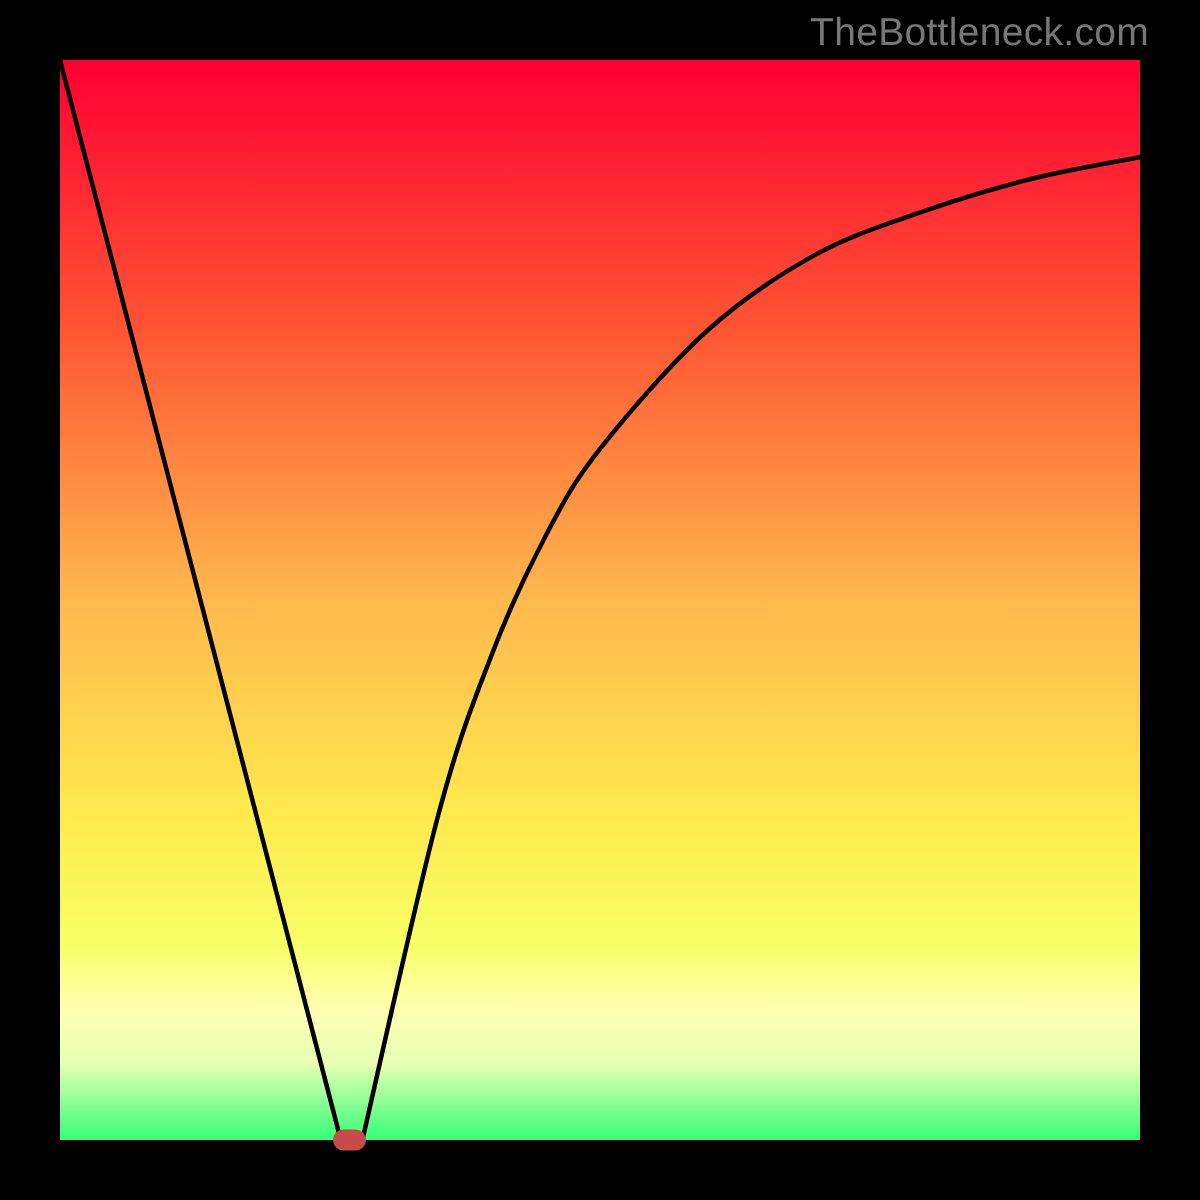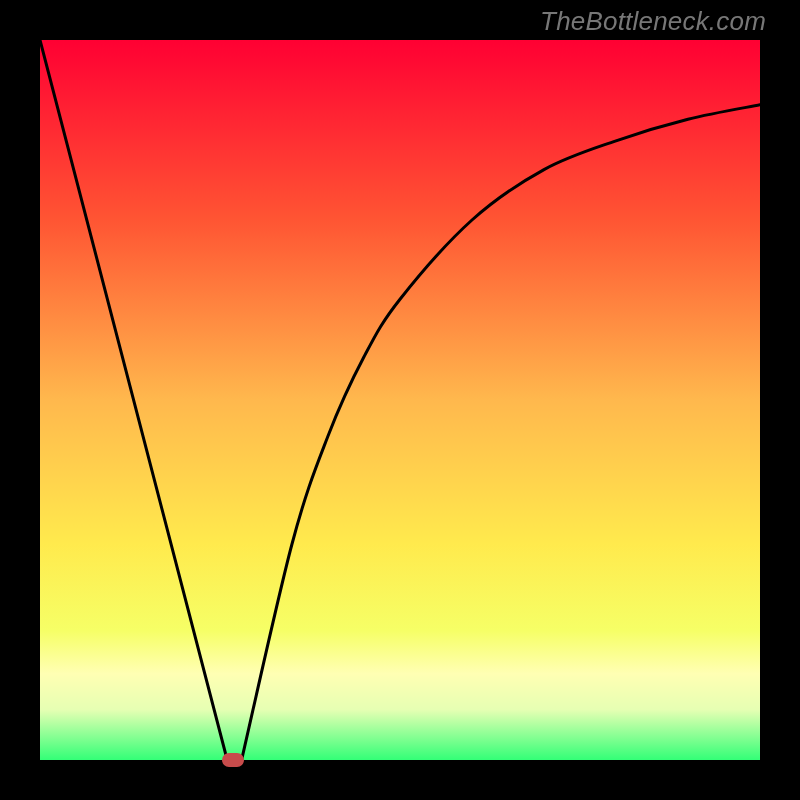--- a/index.html
+++ b/index.html
@@ -9,21 +9,20 @@
     height: 800px;
     background: #000;
     font-family: Arial, Helvetica, sans-serif;
     overflow: hidden;
   }
   .frame {
     position: relative;
     width: 780px;
     height: 800px;
     background: #000;
-    font-style: italic;
   }
   .plot-area {
     position: absolute;
     left: 40px;
     top: 40px;
     width: 720px;
     height: 720px;
     background: linear-gradient(to bottom,
       #ff0033 0%,
       #ff5533 25%,

